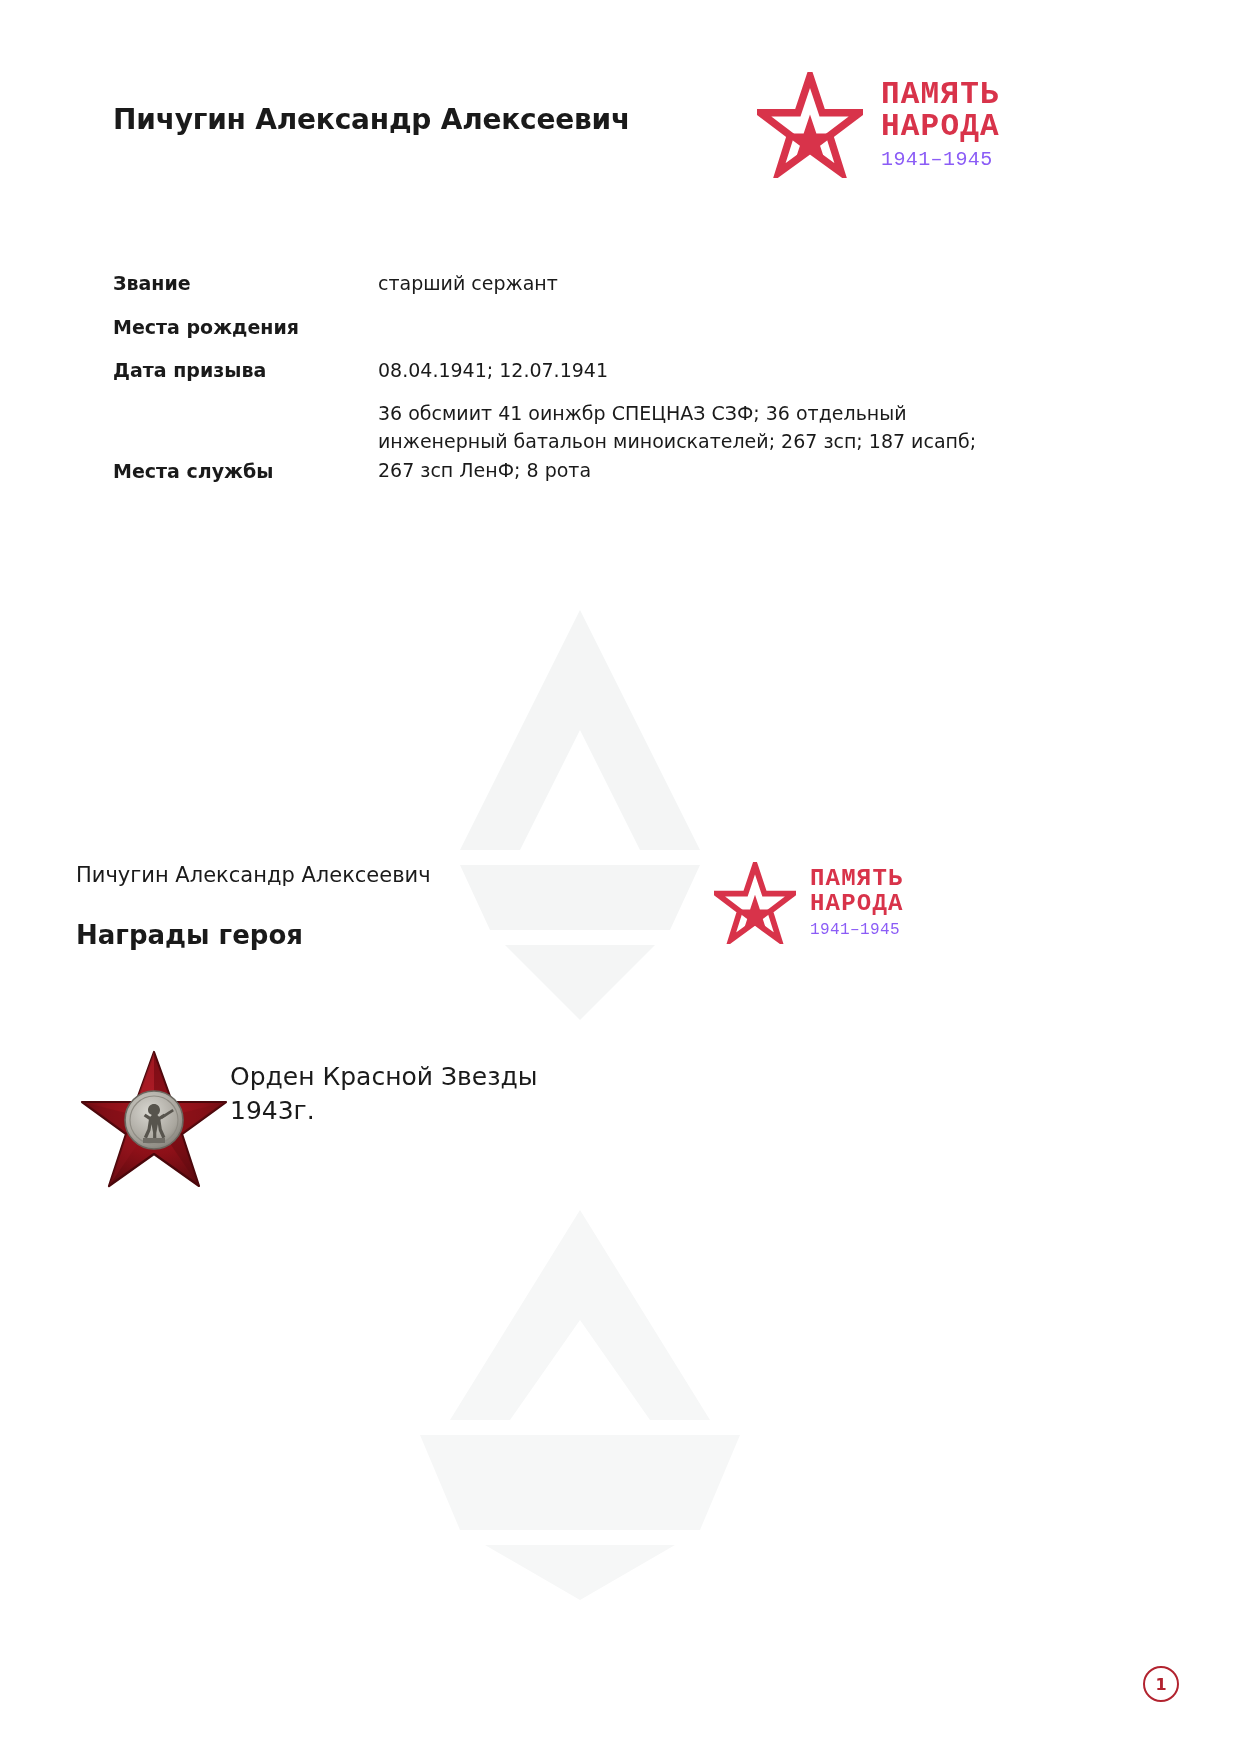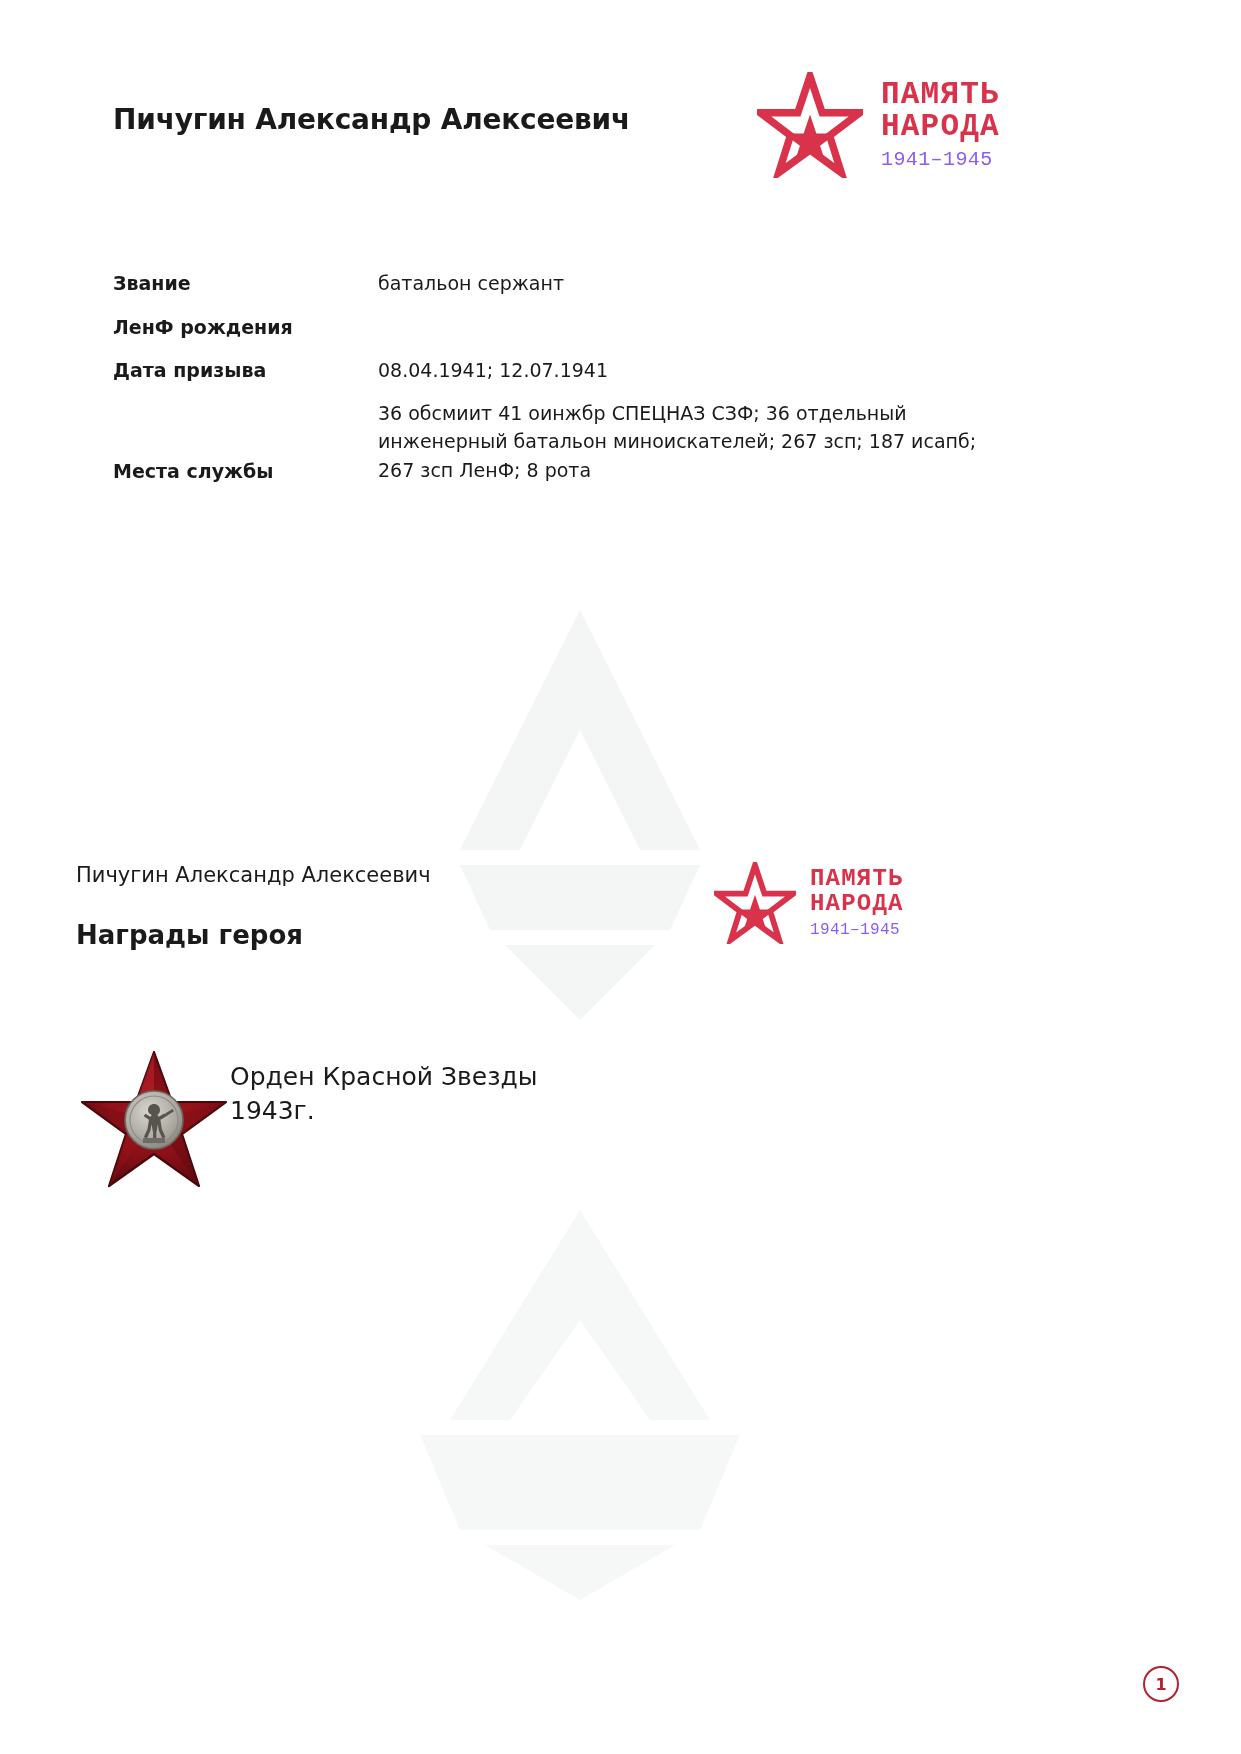--- a/index.html
+++ b/index.html
@@ -196,25 +196,25 @@
       <span class="logo-line">ПАМЯТЬ</span>
       <span class="logo-line">НАРОДА</span>
       <span class="logo-years">1941–1945</span>
     </span>
   </div>
 
   <div class="info-table">
 
     <div class="info-row">
       <div class="info-label">Звание</div>
-      <div class="info-value">батальон сержант</div>
-    </div>
-
-    <div class="info-row">
-      <div class="info-label">ЛенФ рождения</div>
+      <div class="info-value">старший сержант</div>
+    </div>
+
+    <div class="info-row">
+      <div class="info-label">Места рождения</div>
     </div>
 
 
     <div class="info-row">
       <div class="info-label">Дата призыва</div>
       <div class="info-value">08.04.1941; 12.07.1941</div>
     </div>
 
     <div class="info-row">
       <div class="info-label">Места службы</div>

